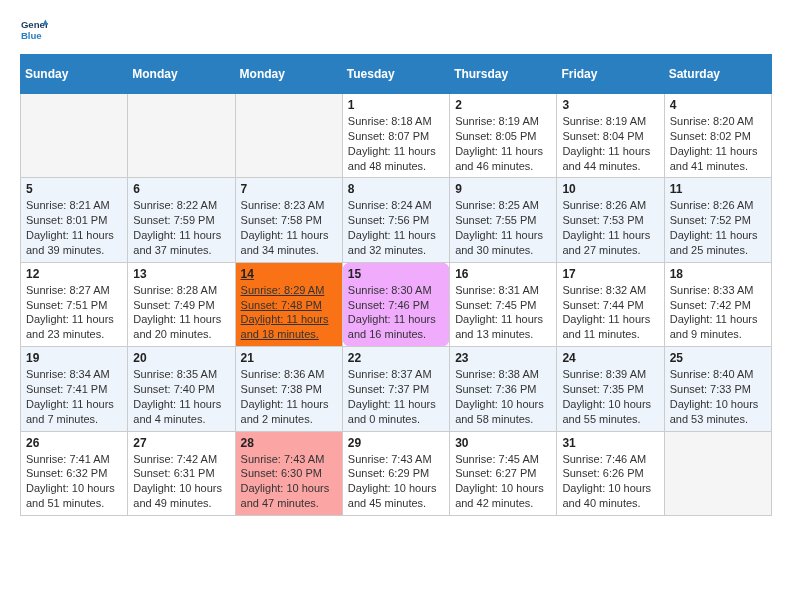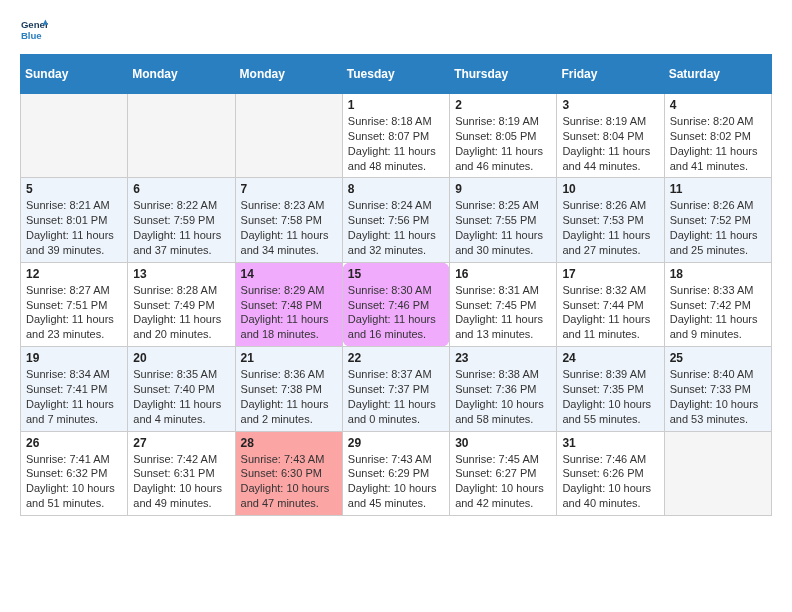--- a/index.html
+++ b/index.html
@@ -170,21 +170,21 @@
         </tr>
         <tr>
           <td style="background: rgb(255, 255, 255);">
             <span class="day-num">12</span>
             <div class="cell-text">Sunrise: 8:27 AM<br>Sunset: 7:51 PM<br>Daylight: 11 hours and 23 minutes.</div>
           </td>
           <td style="background: rgb(255, 255, 255);">
             <span class="day-num">13</span>
             <div class="cell-text">Sunrise: 8:28 AM<br>Sunset: 7:49 PM<br>Daylight: 11 hours and 20 minutes.</div>
           </td>
-          <td style="background: #f0abfc;">
+          <td style="background: #f97316; text-decoration: underline;">
             <span class="day-num">14</span>
             <div class="cell-text">Sunrise: 8:29 AM<br>Sunset: 7:48 PM<br>Daylight: 11 hours and 18 minutes.</div>
           </td>
           <td style="background: #f0abfc; border-radius: 9px;">
             <span class="day-num">15</span>
             <div class="cell-text">Sunrise: 8:30 AM<br>Sunset: 7:46 PM<br>Daylight: 11 hours and 16 minutes.</div>
           </td>
           <td style="background: rgb(255, 255, 255);">
             <span class="day-num">16</span>
             <div class="cell-text">Sunrise: 8:31 AM<br>Sunset: 7:45 PM<br>Daylight: 11 hours and 13 minutes.</div>

